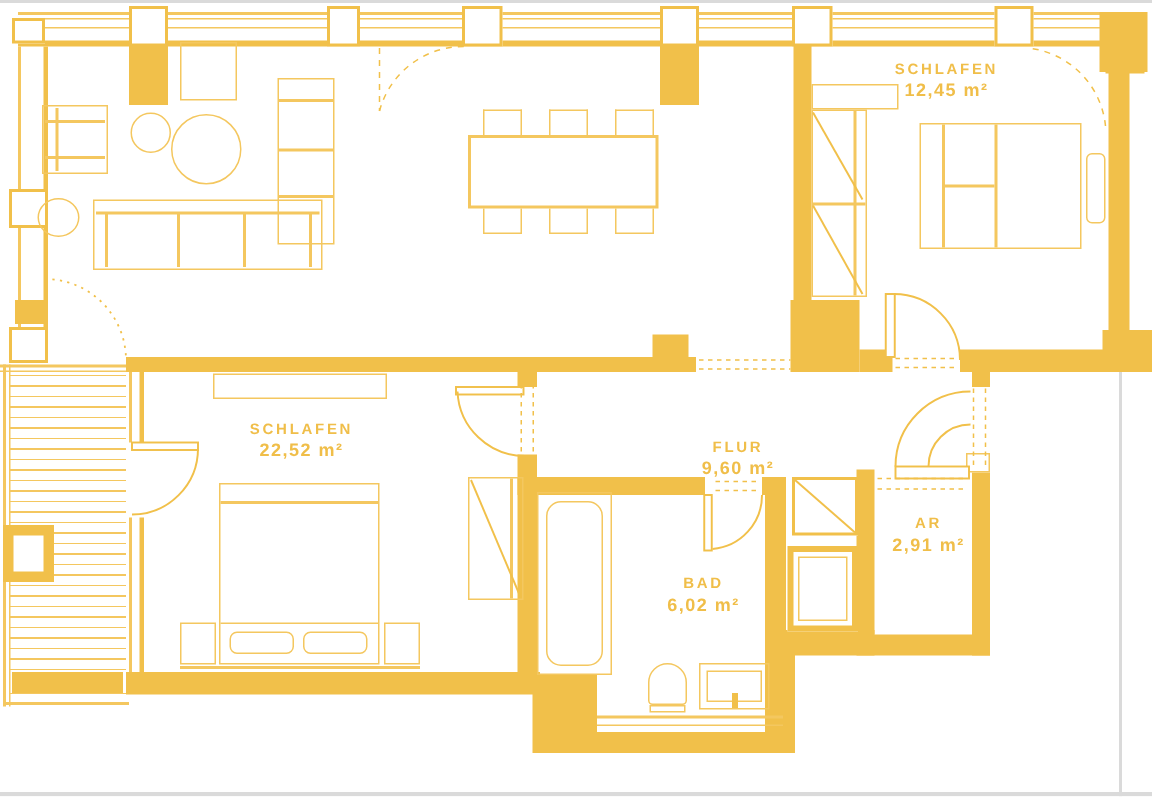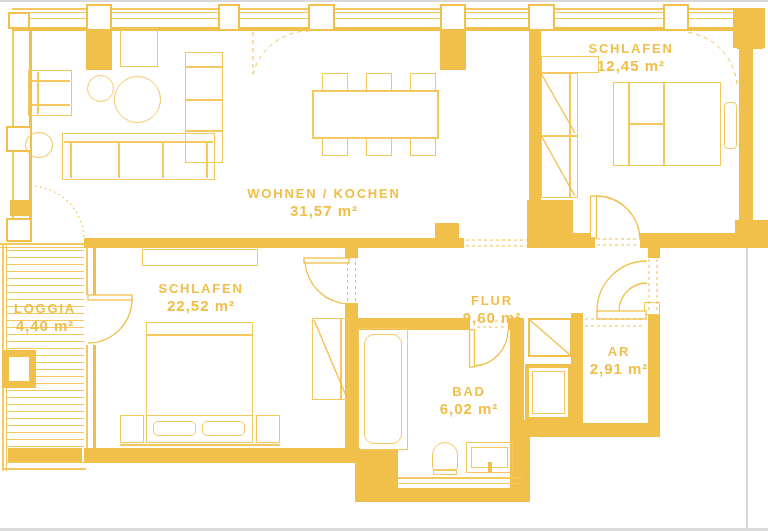--- a/index.html
+++ b/index.html
@@ -8,22 +8,22 @@
           font-family:"Liberation Sans",sans-serif;}
   .w{position:absolute;background:var(--wall);}
   .ln{position:absolute;background:var(--line);}
   .ol{position:absolute;border:1.5px solid var(--line);box-sizing:border-box;background:transparent;}
   .pillar{position:absolute;background:#fff;border:2px solid var(--wall);box-sizing:border-box;}
   .circle{border-radius:50%;}
   .hatch{position:absolute;background:repeating-linear-gradient(to bottom,var(--line) 0,var(--line) 1px,transparent 1px,transparent 7px);}
   .gray{position:absolute;background:var(--page_edge);}
   .room-label{position:absolute;transform:translateX(-50%);text-align:center;color:var(--text);
               font-weight:bold;white-space:nowrap;line-height:1.2;}
-  .room-name{display:block;font-size:13px;letter-spacing:1.8px;}
-  .room-area{display:block;font-size:15px;letter-spacing:1px;}
+  .room-name{display:block;font-size:10px;letter-spacing:1.8px;}
+  .room-area{display:block;font-size:12px;letter-spacing:1px;}
   svg.overlay{position:absolute;left:0;top:0;pointer-events:none;}
 </style>
 </head>
 <body>
 
 <div id="canvas">
 
   <div class="gray" style="left:0;top:0;width:768px;height:2px;"></div>
   <div class="gray" style="left:0;top:528px;width:768px;height:3px;"></div>
   <div class="gray" style="left:746px;top:248px;width:2px;height:283px;"></div>
@@ -190,42 +190,34 @@
       <path d="M466 240 H527 M466 246 H527" stroke-dasharray="3,3" stroke-width="1"></path>
 
       <path d="M253 32 V74" stroke-dasharray="4,4" stroke-width="1"></path>
       <path d="M253 74 A 58 58 0 0 1 310 31" stroke-dasharray="4,4" stroke-width="1"></path>
       <path d="M737 84 A 58 58 0 0 0 685 32" stroke-dasharray="4,4" stroke-width="1"></path>
 
       <path d="M30 186 A 54 54 0 0 1 84 240" stroke-dasharray="1.5,3.5" stroke-width="1.2"></path>
     </g>
   </svg>
 
-  <div class="room-label" style="left:324px;top:186px;">
-    <span class="room-name">WOHNEN / KOCHEN</span>
-    <span class="room-area">31,57 m²</span>
-  </div>
   <div class="room-label" style="left:631px;top:41px;">
     <span class="room-name">SCHLAFEN</span>
     <span class="room-area">12,45 m²</span>
   </div>
   <div class="room-label" style="left:201px;top:281px;">
     <span class="room-name">SCHLAFEN</span>
     <span class="room-area">22,52 m²</span>
   </div>
   <div class="room-label" style="left:492px;top:265px;margin-top:28px;">
     <span class="room-name">FLUR</span>
     <span class="room-area">9,60 m²</span>
   </div>
   <div class="room-label" style="left:469px;top:384px;">
     <span class="room-name">BAD</span>
     <span class="room-area">6,02 m²</span>
   </div>
   <div class="room-label" style="left:619px;top:344px;">
     <span class="room-name">AR</span>
     <span class="room-area">2,91 m²</span>
   </div>
-  <div class="room-label" style="left:45px;top:301px;">
-    <span class="room-name">LOGGIA</span>
-    <span class="room-area">4,40 m²</span>
-  </div>
 
 </div>
 
 </body></html>

